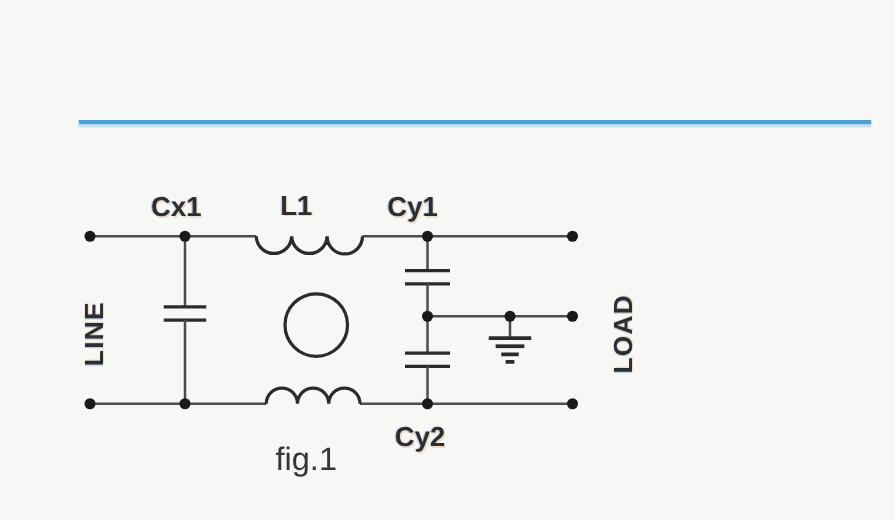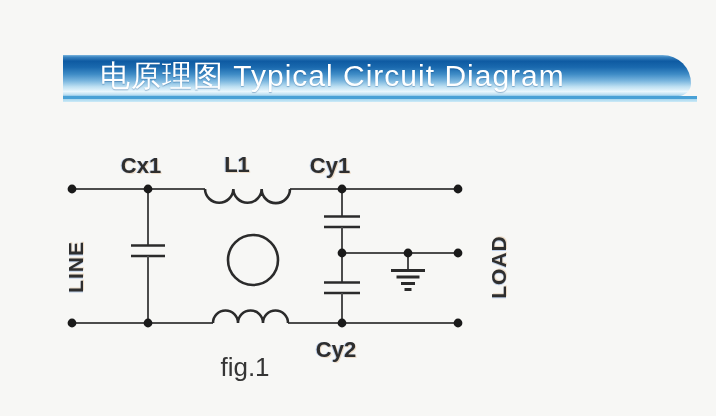--- a/index.html
+++ b/index.html
@@ -51,23 +51,20 @@
   }
   .wire{stroke:#4c4c4c;stroke-width:2;fill:none;}
   .comp{stroke:#2b2b2b;stroke-width:2.6;fill:none;}
   .dot{fill:#1a1a1a;stroke:none;}
 </style>
 </head>
 <body>
 
 <div class="stage">
 
-  <div class="banner">
-    <span class="banner-title">电原理图 Typical Circuit Diagram</span>
-  </div>
   <div class="banner-strip"></div>
 
   <svg class="circuit" width="716" height="416" viewBox="0 0 716 416">
 
     <line class="wire" x1="72" y1="189" x2="205" y2="189"></line>
     <line class="wire" x1="290" y1="189" x2="458" y2="189"></line>
 
     <line class="wire" x1="72" y1="323" x2="213" y2="323"></line>
     <line class="wire" x1="288" y1="323" x2="458" y2="323"></line>
 

